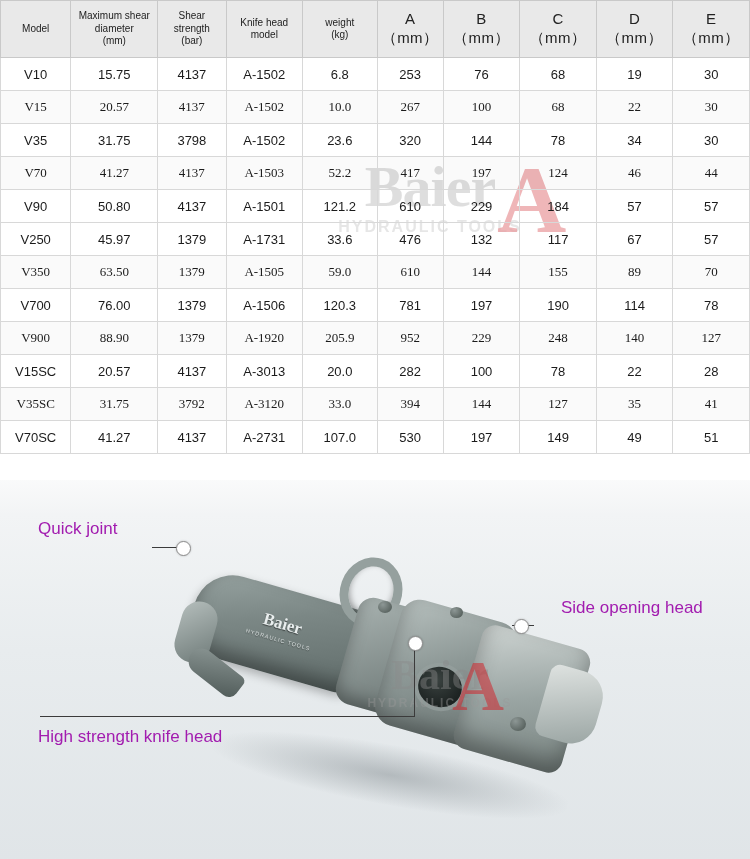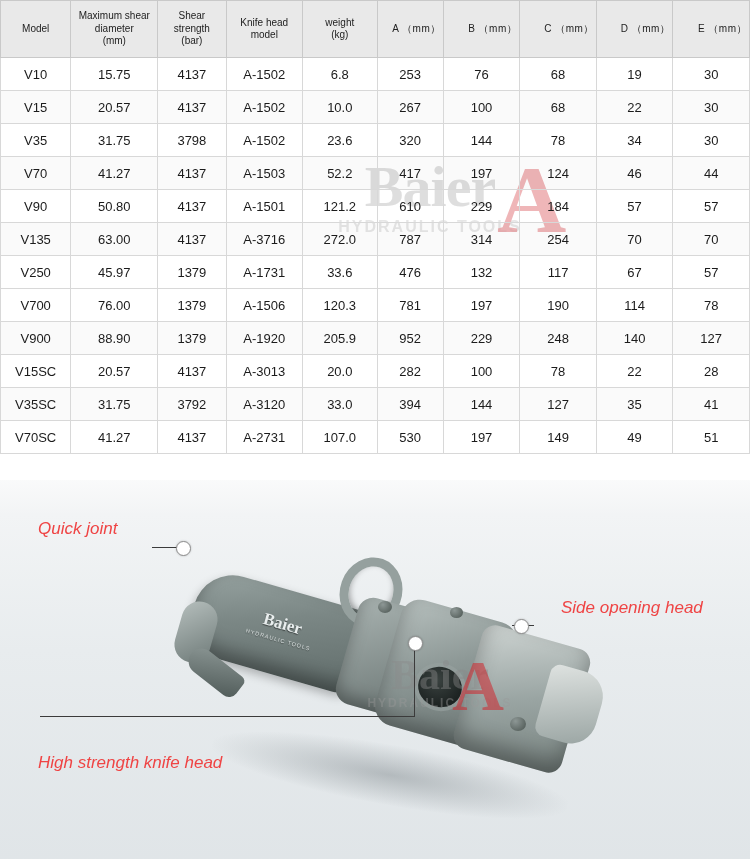--- a/index.html
+++ b/index.html
@@ -35,38 +35,38 @@
     font-weight: normal;
     font-size: 10px;
     line-height: 1.25;
     color: #222;
     text-align: center;
     padding: 4px 2px;
     height: 48px;
     vertical-align: middle;
   }
   table.spec th.wide-head {
-    font-size: 10px;
+    font-size: 15px;
     letter-spacing: 0.5px;
-    text-align: right;
   }
   table.spec td {
     border: 1px solid #d8d8d8;
     text-align: center;
     font-size: 13px;
     padding: 5px 2px;
     height: 22px;
     color: #1b1b1b;
     background: transparent;
   }
   table.spec tr.odd td {
     background: rgba(255,255,255,0.55);
   }
   table.spec tr.even td {
     background: rgba(246,246,246,0.55);
+    font-family: Liberation Serif, serif;
   }
 
   
   .table-watermark {
     position: absolute;
     left: 0; top: 0;
     width: 750px;
     height: 100%;
     z-index: 1;
     pointer-events: none;
@@ -299,23 +299,22 @@
     opacity: 0.55;
     font-family: "Liberation Serif", serif;
     line-height: 1;
     pointer-events: none;
   }
 
   
   .callout-label {
     position: absolute;
     font-size: 17px;
-    color: #ef4444;
+    color: #a21caf;
     white-space: nowrap;
-    font-style: italic;
   }
   .callout-line {
     position: absolute;
     height: 1px;
     background: #3b3b3b;
   }
   .callout-dot {
     position: absolute;
     width: 13px;
     height: 13px;
@@ -329,21 +328,21 @@
   .c1-label { left: 38px; top: 519px; }
   .c1-line  { left: 152px; top: 547px; width: 26px; }
   .c1-dot   { left: 176px; top: 541px; }
 
   
   .c2-label { left: 561px; top: 598px; }
   .c2-line  { left: 512px; top: 625px; width: 22px; }
   .c2-dot   { left: 514px; top: 619px; }
 
   
-  .c3-label { left: 38px; top: 753px; }
+  .c3-label { left: 38px; top: 727px; }
   .c3-line-h { left: 40px; top: 716px; width: 375px; }
   .c3-line-v { left: 414px; top: 644px; width: 1px; height: 73px; background: #3b3b3b; position: absolute; }
   .c3-dot   { left: 408px; top: 636px; }
 </style>
 </head>
 <body>
 
 <div class="spec-table-wrap">
 
   <div class="table-watermark">
@@ -451,43 +450,43 @@
         <td>50.80</td>
         <td>4137</td>
         <td>A-1501</td>
         <td>121.2</td>
         <td>610</td>
         <td>229</td>
         <td>184</td>
         <td>57</td>
         <td>57</td>
       </tr>
-      <tr class="even">
-        <td>V135</td>
-        <td>63.00</td>
-        <td>4137</td>
-        <td>A-3716</td>
-        <td>272.0</td>
-        <td>787</td>
-        <td>314</td>
-        <td>254</td>
-        <td>70</td>
-        <td>70</td>
-      </tr>
       <tr class="odd">
         <td>V250</td>
         <td>45.97</td>
         <td>1379</td>
         <td>A-1731</td>
         <td>33.6</td>
         <td>476</td>
         <td>132</td>
         <td>117</td>
         <td>67</td>
         <td>57</td>
+      </tr>
+      <tr class="even">
+        <td>V350</td>
+        <td>63.50</td>
+        <td>1379</td>
+        <td>A-1505</td>
+        <td>59.0</td>
+        <td>610</td>
+        <td>144</td>
+        <td>155</td>
+        <td>89</td>
+        <td>70</td>
       </tr>
       <tr class="odd">
         <td>V700</td>
         <td>76.00</td>
         <td>1379</td>
         <td>A-1506</td>
         <td>120.3</td>
         <td>781</td>
         <td>197</td>
         <td>190</td>

